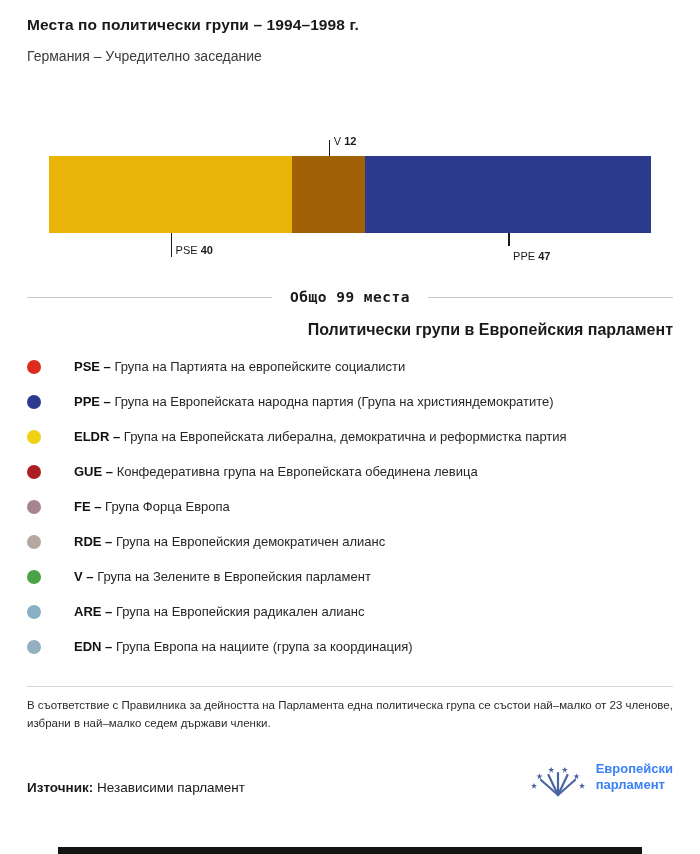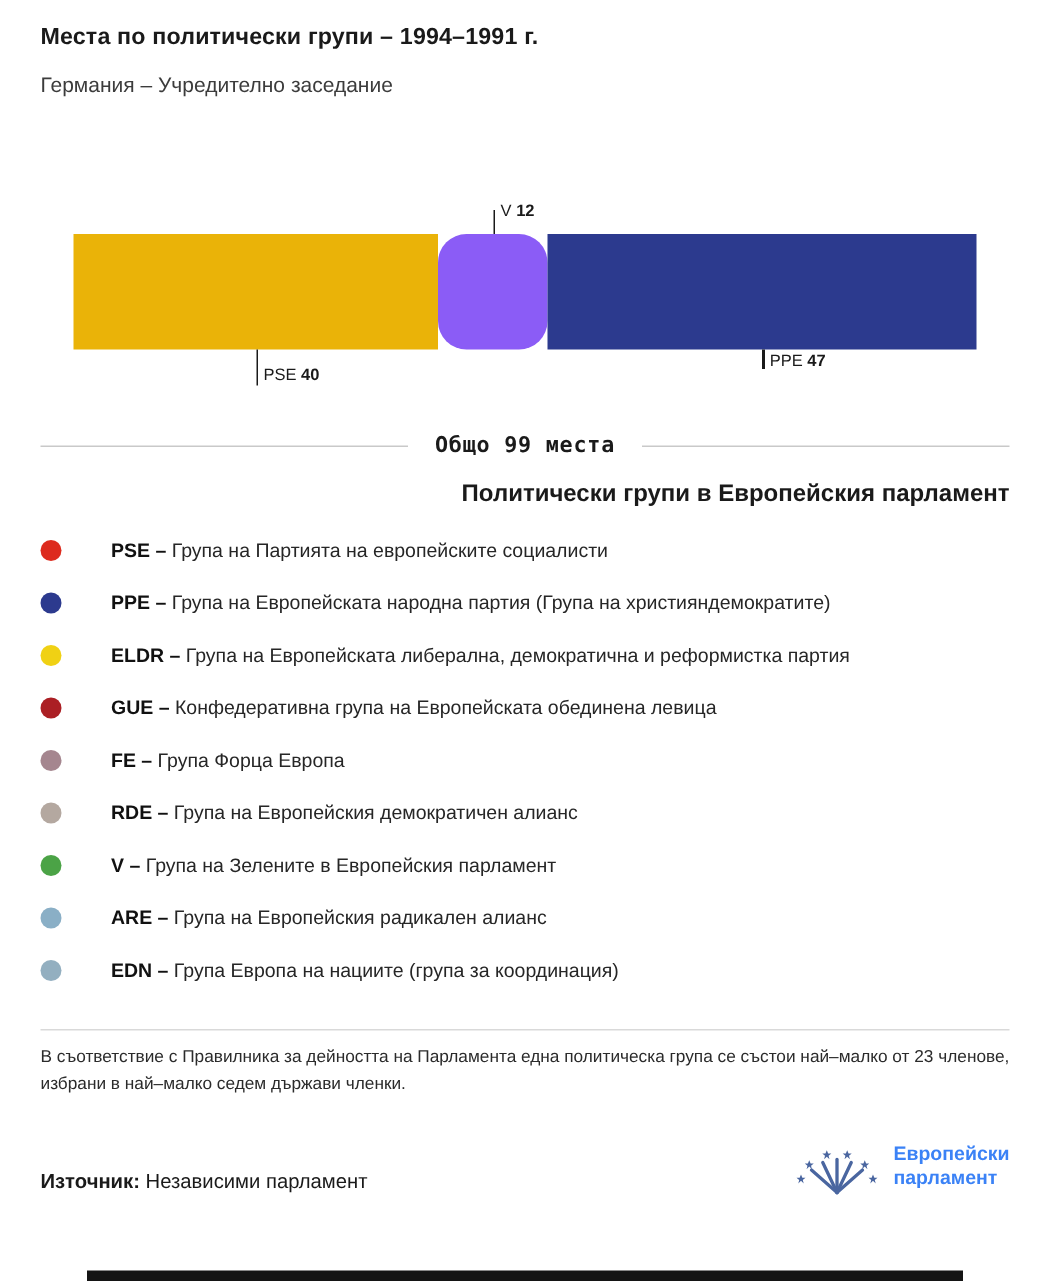--- a/index.html
+++ b/index.html
@@ -26,21 +26,21 @@
   .seg-label .txt { position: absolute; left: 5px; white-space: nowrap; font-size: 11px; color: #1a1a1a; }
   .seg-label .txt b { font-weight: bold; }
   .seg-label.above { bottom: 100%; height: 18px; }
   .seg-label.above .tick { bottom: 0; height: 16px; }
   .seg-label.above .txt { top: -3px; }
   .seg-label.below-far { top: 100%; height: 26px; }
   .seg-label.below-far .tick { top: 0; height: 24px; }
   .seg-label.below-far .txt { top: 11px; }
   .seg-label.below-near { top: 100%; height: 14px; }
   .seg-label.below-near .tick { top: 0; height: 13px; }
-  .seg-label.below-near .txt { top: 2px; }
+  .seg-label.below-near .txt { top: 17px; }
 
   
   .total-row { display: flex; align-items: center; margin-top: 56px; }
   .total-row .line { flex: 1; height: 1px; background: #c9c9c9; }
   .total-text {
     font-family: "DejaVu Sans Mono", monospace;
     font-weight: bold; font-size: 14.5px;
     padding: 0 18px; letter-spacing: 0.5px;
   }
 
@@ -63,32 +63,32 @@
   .logo { display: flex; align-items: center; gap: 9px; }
   .logo-text { color: #3b82f6; font-size: 13px; font-weight: bold; line-height: 1.2; }
 
   .black-bar { position: absolute; bottom: 0; left: 58px; right: 58px; height: 7px; background: #141414; }
 </style>
 </head>
 <body>
 
 <div class="page">
 
-  <h1 class="title">Места по политически групи – 1994–1991 г.</h1>
+  <h1 class="title">Места по политически групи – 1994–1998 г.</h1>
   <div class="subtitle">Германия – Учредително заседание</div>
 
   <div class="chart">
     <div class="bar-row">
         <div class="segment" style="flex: 40 0 0px; background: #eab308;">
           <div class="seg-label below-far">
             <span class="tick"></span>
             <span class="txt">PSE <b>40</b></span>
           </div>
         </div>
-        <div class="segment" style="flex: 12 0 0px; background: #8b5cf6; border-radius: 19px;">
+        <div class="segment" style="flex: 12 0 0px; background: #a16207;">
           <div class="seg-label above">
             <span class="tick"></span>
             <span class="txt">V <b>12</b></span>
           </div>
         </div>
         <div class="segment" style="flex: 47 0 0px; background: rgb(44, 58, 142);">
           <div class="seg-label below-near">
             <span class="tick"></span>
             <span class="txt">PPE <b>47</b></span>
           </div>

